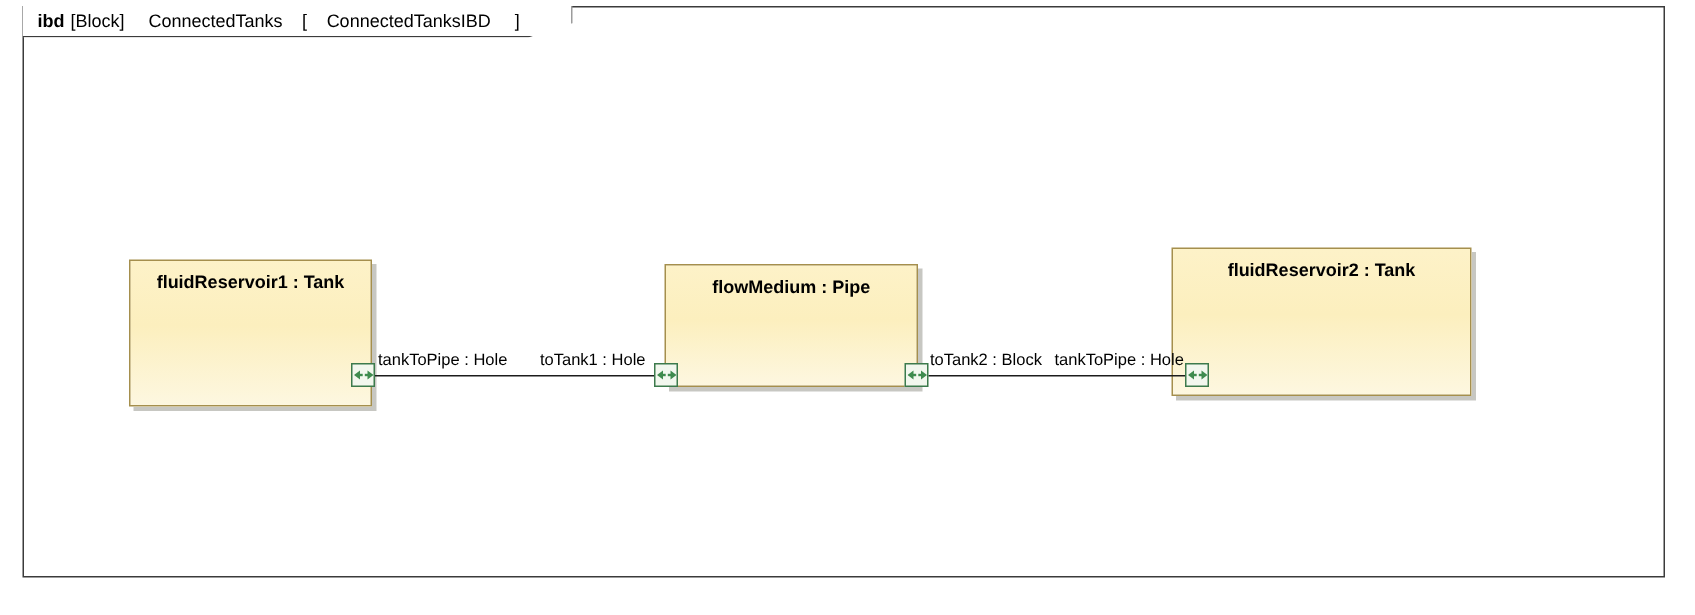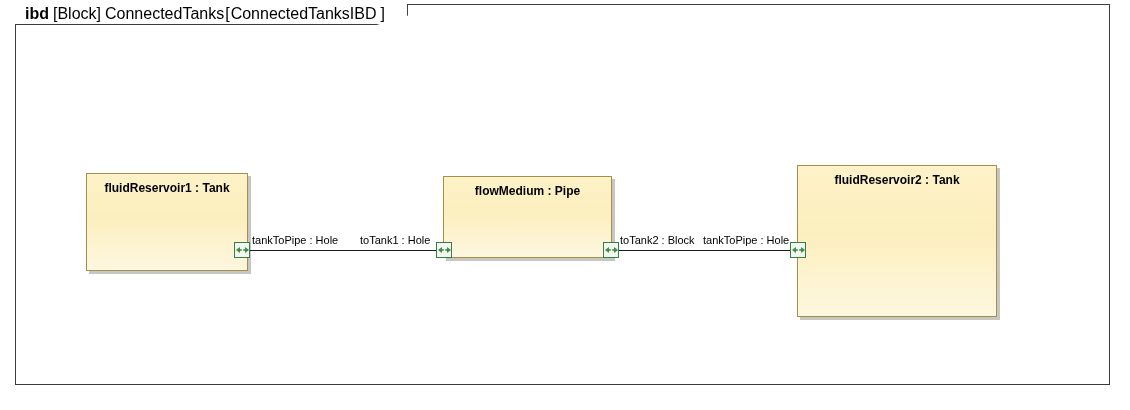--- a/index.html
+++ b/index.html
@@ -34,35 +34,35 @@
     top: 4px;
     height: 21px;
     box-sizing: border-box;
     background: #ffffff;
     border-right: 1px solid #3b3b3b;
     border-bottom: 1px solid #3b3b3b;
     padding: 0 18px 0 10px;
     display: flex;
     align-items: center;
     white-space: nowrap;
-    font-size: 16px;
+    font-size: 12px;
     color: #000000;
     line-height: 1;
     
     clip-path: polygon(0 0, 100% 0, 100% 55%, 92% 100%, 0 100%);
   }
   #diagram-header-tab .kw {
     font-weight: bold;
     margin-right: 4px;
   }
   #diagram-header-tab .seg {
-    margin-right: 4px;
+    margin-right: 16px;
   }
   #diagram-header-tab .seg.tight {
-    margin-right: 1px;
+    margin-right: 13px;
     text-align: center;
   }
 
   
   .part {
     position: absolute;
     box-sizing: border-box;
     border: 1px solid #a58f4d;
     background: linear-gradient(to bottom, #fdf2c8 0%, #fcefbe 45%, #fdf7e0 100%);
     box-shadow: 3px 3px 0 0 rgba(130,130,120,0.45);
@@ -161,21 +161,21 @@
   <svg width="13" height="8" viewBox="0 0 13 8">
     <polygon points="0,4 4,1 4,7" fill="#3f8b4f"></polygon>
     <rect x="3.6" y="3.2" width="2.2" height="1.6" fill="#3f8b4f"></rect>
     <polygon points="13,4 9,1 9,7" fill="#3f8b4f"></polygon>
     <rect x="7.2" y="3.2" width="2.2" height="1.6" fill="#3f8b4f"></rect>
   </svg>
 </div>
 
 <div class="port-label" style="left:620px; top:234px;">toTank2 : Block</div>
 
-<div class="part" style="left:797px; top:165px; width:200px; height:152px;">
+<div class="part" style="left:781px; top:165px; width:200px; height:99px;">
   <div class="part-name">fluidReservoir2 : Tank</div>
 </div>
 
 <div class="port" style="left:790px; top:242px;">
   <svg width="13" height="8" viewBox="0 0 13 8">
     <polygon points="0,4 4,1 4,7" fill="#3f8b4f"></polygon>
     <rect x="3.6" y="3.2" width="2.2" height="1.6" fill="#3f8b4f"></rect>
     <polygon points="13,4 9,1 9,7" fill="#3f8b4f"></polygon>
     <rect x="7.2" y="3.2" width="2.2" height="1.6" fill="#3f8b4f"></rect>
   </svg>

